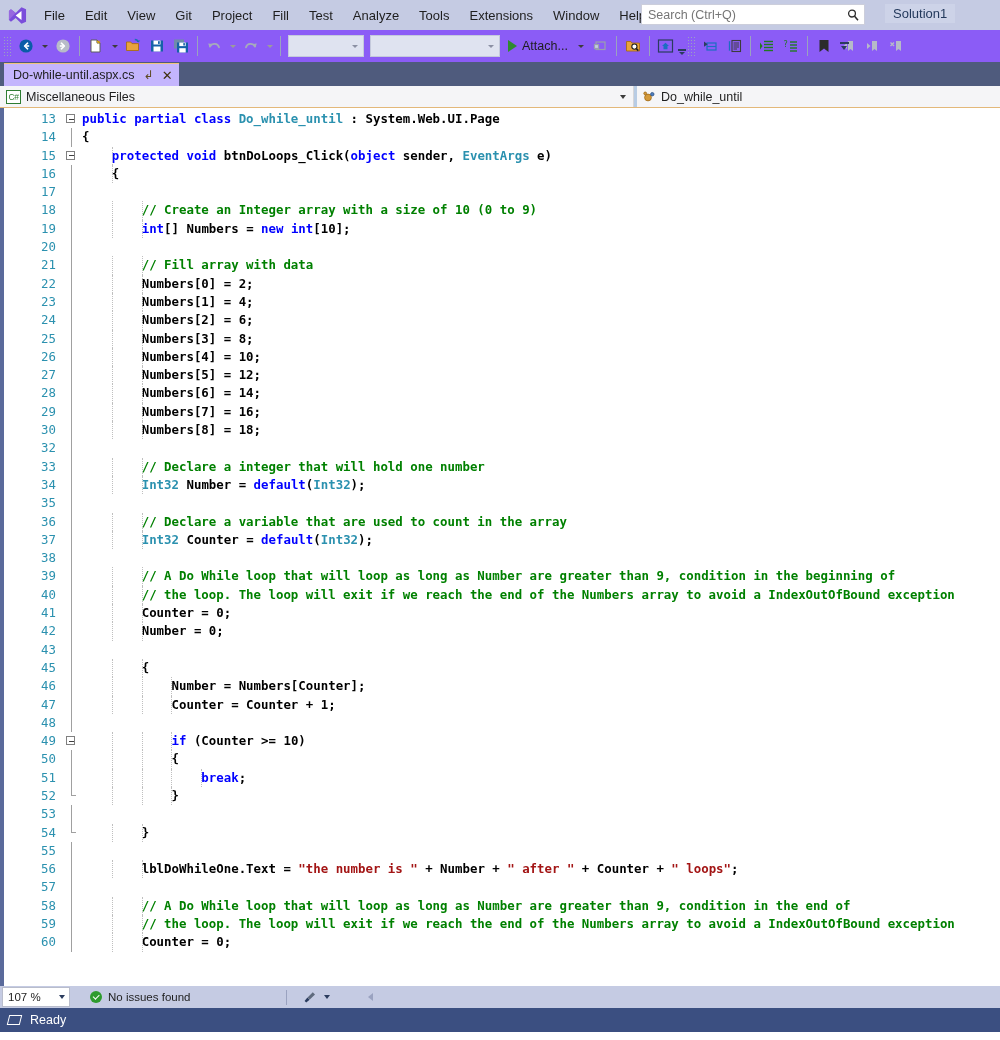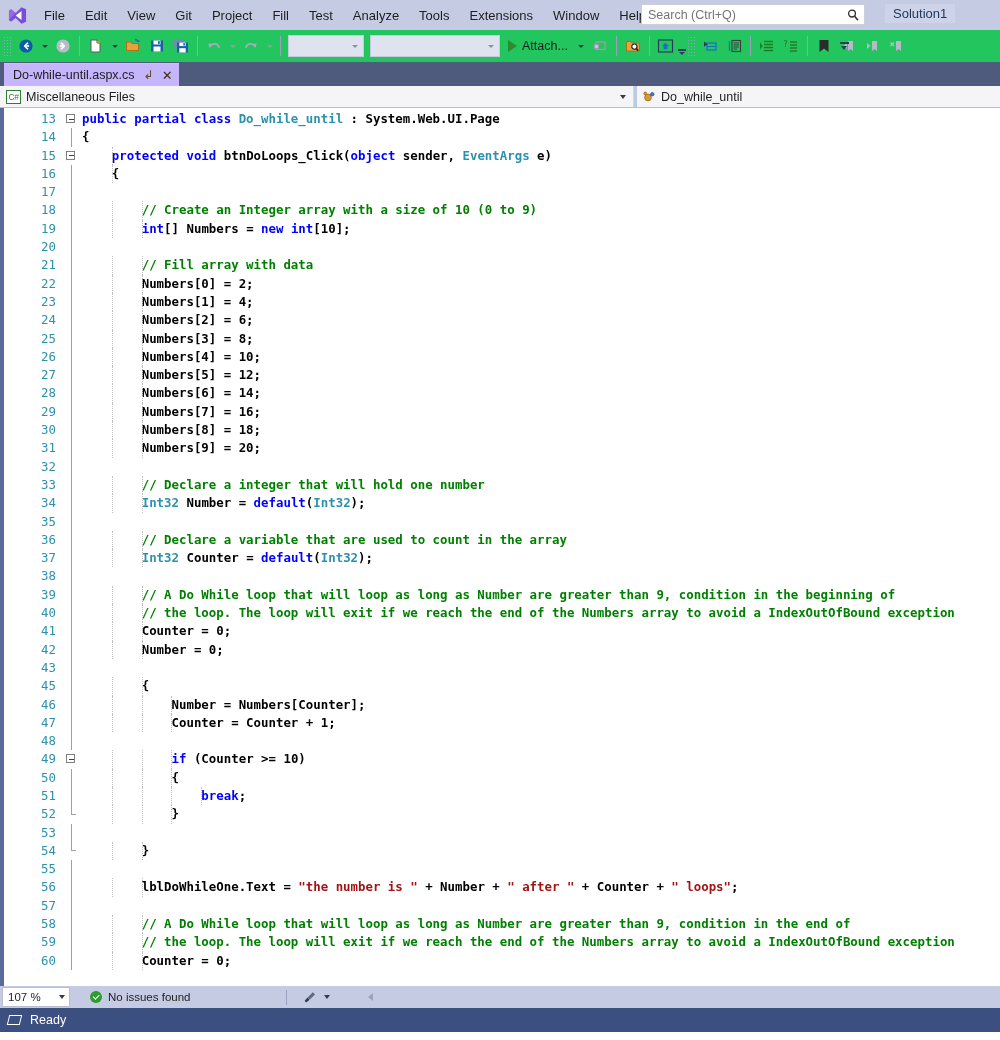--- a/index.html
+++ b/index.html
@@ -57,21 +57,21 @@
     font-size: 13px;
     color: #23395c;
     background: #cdd3e8;
     padding: 2px 8px;
     white-space: nowrap;
   }
 
   
   .toolbar {
     height: 32px;
-    background: #22c55e;
+    background: #8b5cf6;
     display: flex;
     align-items: center;
     padding-left: 2px;
     position: relative;
   }
   .grip {
     width: 10px; height: 22px;
     margin-right: 2px;
     background-image: radial-gradient(#9aa2c0 40%, transparent 41%);
     background-size: 3px 3px;
@@ -664,21 +664,20 @@
       <div class="code-line"><div class="ln">21</div><div class="fold"><span class="fold-line"></span></div><div class="code"><span class="guide" style="left: 29.8px;"></span><span class="guide" style="left: 59.6px;"></span><span class="cmt">        // Fill array with data</span></div></div>
       <div class="code-line"><div class="ln">22</div><div class="fold"><span class="fold-line"></span></div><div class="code"><span class="guide" style="left: 29.8px;"></span><span class="guide" style="left: 59.6px;"></span><span>        Numbers[0] = 2;</span></div></div>
       <div class="code-line"><div class="ln">23</div><div class="fold"><span class="fold-line"></span></div><div class="code"><span class="guide" style="left: 29.8px;"></span><span class="guide" style="left: 59.6px;"></span><span>        Numbers[1] = 4;</span></div></div>
       <div class="code-line"><div class="ln">24</div><div class="fold"><span class="fold-line"></span></div><div class="code"><span class="guide" style="left: 29.8px;"></span><span class="guide" style="left: 59.6px;"></span><span>        Numbers[2] = 6;</span></div></div>
       <div class="code-line"><div class="ln">25</div><div class="fold"><span class="fold-line"></span></div><div class="code"><span class="guide" style="left: 29.8px;"></span><span class="guide" style="left: 59.6px;"></span><span>        Numbers[3] = 8;</span></div></div>
       <div class="code-line"><div class="ln">26</div><div class="fold"><span class="fold-line"></span></div><div class="code"><span class="guide" style="left: 29.8px;"></span><span class="guide" style="left: 59.6px;"></span><span>        Numbers[4] = 10;</span></div></div>
       <div class="code-line"><div class="ln">27</div><div class="fold"><span class="fold-line"></span></div><div class="code"><span class="guide" style="left: 29.8px;"></span><span class="guide" style="left: 59.6px;"></span><span>        Numbers[5] = 12;</span></div></div>
       <div class="code-line"><div class="ln">28</div><div class="fold"><span class="fold-line"></span></div><div class="code"><span class="guide" style="left: 29.8px;"></span><span class="guide" style="left: 59.6px;"></span><span>        Numbers[6] = 14;</span></div></div>
       <div class="code-line"><div class="ln">29</div><div class="fold"><span class="fold-line"></span></div><div class="code"><span class="guide" style="left: 29.8px;"></span><span class="guide" style="left: 59.6px;"></span><span>        Numbers[7] = 16;</span></div></div>
       <div class="code-line"><div class="ln">30</div><div class="fold"><span class="fold-line"></span></div><div class="code"><span class="guide" style="left: 29.8px;"></span><span class="guide" style="left: 59.6px;"></span><span>        Numbers[8] = 18;</span></div></div>
-      <div class="code-line"><div class="ln">31</div><div class="fold"><span class="fold-line"></span></div><div class="code"><span class="guide" style="left: 29.8px;"></span><span class="guide" style="left: 59.6px;"></span><span>        Numbers[9] = 20;</span></div></div>
       <div class="code-line"><div class="ln">32</div><div class="fold"><span class="fold-line"></span></div><div class="code"><span class="guide" style="left: 29.8px;"></span><span class="guide" style="left: 59.6px;"></span></div></div>
       <div class="code-line"><div class="ln">33</div><div class="fold"><span class="fold-line"></span></div><div class="code"><span class="guide" style="left: 29.8px;"></span><span class="guide" style="left: 59.6px;"></span><span class="cmt">        // Declare a integer that will hold one number</span></div></div>
       <div class="code-line"><div class="ln">34</div><div class="fold"><span class="fold-line"></span></div><div class="code"><span class="guide" style="left: 29.8px;"></span><span class="guide" style="left: 59.6px;"></span><span>        </span><span class="typ">Int32</span><span> Number = </span><span class="kw">default</span><span>(</span><span class="typ">Int32</span><span>);</span></div></div>
       <div class="code-line"><div class="ln">35</div><div class="fold"><span class="fold-line"></span></div><div class="code"><span class="guide" style="left: 29.8px;"></span><span class="guide" style="left: 59.6px;"></span></div></div>
       <div class="code-line"><div class="ln">36</div><div class="fold"><span class="fold-line"></span></div><div class="code"><span class="guide" style="left: 29.8px;"></span><span class="guide" style="left: 59.6px;"></span><span class="cmt">        // Declare a variable that are used to count in the array</span></div></div>
       <div class="code-line"><div class="ln">37</div><div class="fold"><span class="fold-line"></span></div><div class="code"><span class="guide" style="left: 29.8px;"></span><span class="guide" style="left: 59.6px;"></span><span>        </span><span class="typ">Int32</span><span> Counter = </span><span class="kw">default</span><span>(</span><span class="typ">Int32</span><span>);</span></div></div>
       <div class="code-line"><div class="ln">38</div><div class="fold"><span class="fold-line"></span></div><div class="code"><span class="guide" style="left: 29.8px;"></span><span class="guide" style="left: 59.6px;"></span></div></div>
       <div class="code-line"><div class="ln">39</div><div class="fold"><span class="fold-line"></span></div><div class="code"><span class="guide" style="left: 29.8px;"></span><span class="guide" style="left: 59.6px;"></span><span class="cmt">        // A Do While loop that will loop as long as Number are greater than 9, condition in the beginning of</span></div></div>
       <div class="code-line"><div class="ln">40</div><div class="fold"><span class="fold-line"></span></div><div class="code"><span class="guide" style="left: 29.8px;"></span><span class="guide" style="left: 59.6px;"></span><span class="cmt">        // the loop. The loop will exit if we reach the end of the Numbers array to avoid a IndexOutOfBound exception</span></div></div>
       <div class="code-line"><div class="ln">41</div><div class="fold"><span class="fold-line"></span></div><div class="code"><span class="guide" style="left: 29.8px;"></span><span class="guide" style="left: 59.6px;"></span><span>        Counter = 0;</span></div></div>

